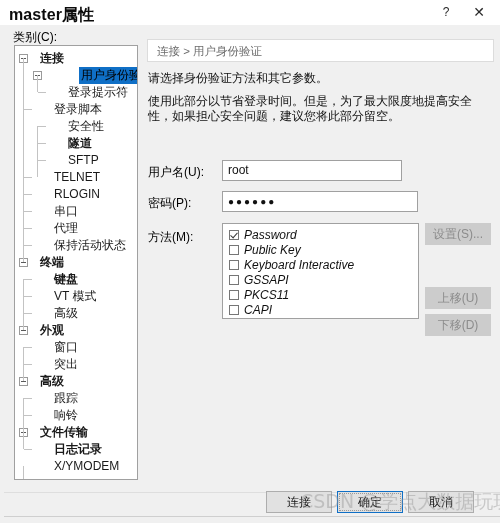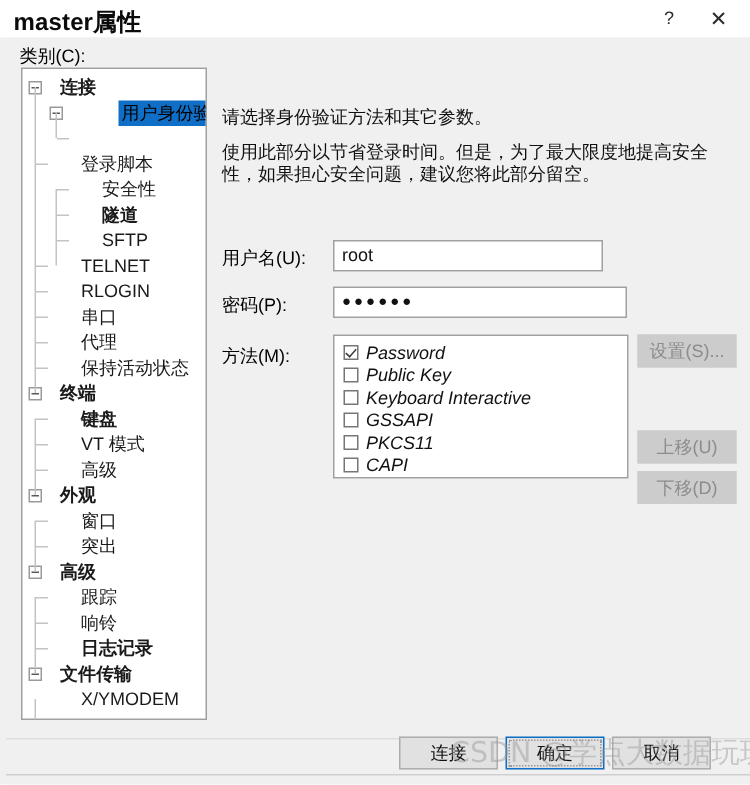--- a/index.html
+++ b/index.html
@@ -312,55 +312,58 @@
   </div>
 
   <div id="content">
 
     <div id="category-label">类别(C):</div>
 
     <div id="tree-box">
       <div id="tree-inner" style="position: relative;">
           <div class="tnode lvl1 bold"><span class="exp" style="left: 4px;"></span><span class="lbl">连接</span></div>
           <div class="tnode lvl2 sel"><span class="exp" style="left: 18px;"></span><span class="lbl">用户身份验证</span></div>
-          <div class="tnode lvl3"><span class="hline" style="left: 23px; top: 8px;"></span></div>
+          <div class="tnode lvl3"><span class="hline" style="left: 23px; top: 8px;"></span><span class="lbl">登录提示符</span></div>
           <div class="tnode lvl2"><span class="hline" style="left: 9px; top: 8px;"></span><span class="lbl">登录脚本</span></div>
           <div class="tnode lvl3"><span class="hline" style="left: 23px; top: 8px;"></span><span class="lbl">安全性</span></div>
           <div class="tnode lvl3 bold"><span class="hline" style="left: 23px; top: 8px;"></span><span class="lbl">隧道</span></div>
           <div class="tnode lvl3"><span class="hline" style="left: 23px; top: 8px;"></span><span class="lbl">SFTP</span></div>
           <div class="tnode lvl2"><span class="hline" style="left: 9px; top: 8px;"></span><span class="lbl">TELNET</span></div>
           <div class="tnode lvl2"><span class="hline" style="left: 9px; top: 8px;"></span><span class="lbl">RLOGIN</span></div>
           <div class="tnode lvl2"><span class="hline" style="left: 9px; top: 8px;"></span><span class="lbl">串口</span></div>
           <div class="tnode lvl2"><span class="hline" style="left: 9px; top: 8px;"></span><span class="lbl">代理</span></div>
           <div class="tnode lvl2"><span class="hline" style="left: 9px; top: 8px;"></span><span class="lbl">保持活动状态</span></div>
           <div class="tnode lvl1 bold"><span class="exp" style="left: 4px;"></span><span class="lbl">终端</span></div>
           <div class="tnode lvl2 bold"><span class="hline" style="left: 9px; top: 8px;"></span><span class="lbl">键盘</span></div>
           <div class="tnode lvl2"><span class="hline" style="left: 9px; top: 8px;"></span><span class="lbl">VT 模式</span></div>
           <div class="tnode lvl2"><span class="hline" style="left: 9px; top: 8px;"></span><span class="lbl">高级</span></div>
           <div class="tnode lvl1 bold"><span class="exp" style="left: 4px;"></span><span class="lbl">外观</span></div>
           <div class="tnode lvl2"><span class="hline" style="left: 9px; top: 8px;"></span><span class="lbl">窗口</span></div>
           <div class="tnode lvl2"><span class="hline" style="left: 9px; top: 8px;"></span><span class="lbl">突出</span></div>
           <div class="tnode lvl1 bold"><span class="exp" style="left: 4px;"></span><span class="lbl">高级</span></div>
           <div class="tnode lvl2"><span class="hline" style="left: 9px; top: 8px;"></span><span class="lbl">跟踪</span></div>
           <div class="tnode lvl2"><span class="hline" style="left: 9px; top: 8px;"></span><span class="lbl">响铃</span></div>
+          <div class="tnode lvl1 bold"><span class="exp" style="left: 4px;"></span><span class="lbl">文件传输</span></div>
           <div class="tnode lvl2 bold"><span class="hline" style="left: 9px; top: 8px;"></span><span class="lbl">日志记录</span></div>
-          <div class="tnode lvl1 bold"><span class="exp" style="left: 4px;"></span><span class="lbl">文件传输</span></div>
           <div class="tnode lvl2"><span class="lbl">X/YMODEM</span></div>
           <span class="vline" style="left: 8px; top: 12px; height: 204px;"></span>
           <span class="vline" style="left: 22px; top: 29px; height: 17px;"></span>
           <span class="vline" style="left: 22px; top: 80px; height: 51px;"></span>
           <span class="vline" style="left: 8px; top: 233px; height: 51px;"></span>
           <span class="vline" style="left: 8px; top: 301px; height: 34px;"></span>
           <span class="vline" style="left: 8px; top: 352px; height: 51px;"></span>
           <span class="vline" style="left: 8px; top: 420px; height: 34px;"></span>
         </div>
     </div>
 
     <div id="right">
 
+      <div id="breadcrumb-bar">
+        <div id="breadcrumb">连接 &gt; 用户身份验证</div>
+      </div>
 
       <div class="desc" id="desc1">请选择身份验证方法和其它参数。</div>
       <div class="desc" id="desc2">使用此部分以节省登录时间。但是，为了最大限度地提高安全性，如果担心安全问题，建议您将此部分留空。</div>
 
       <div class="flabel" id="user-label">用户名(U):</div>
       <div class="tbox" id="user-input">root</div>
 
       <div class="flabel" id="pass-label">密码(P):</div>
       <div class="tbox" id="pass-input">●●●●●●</div>
 

